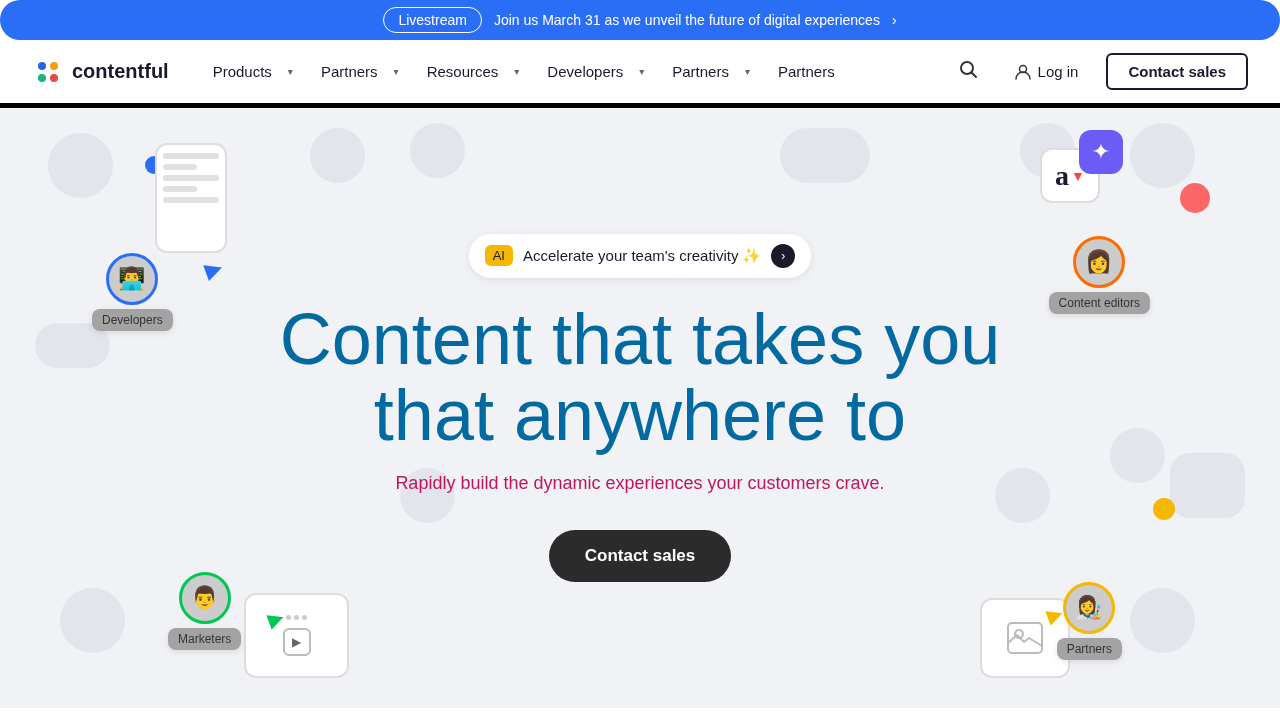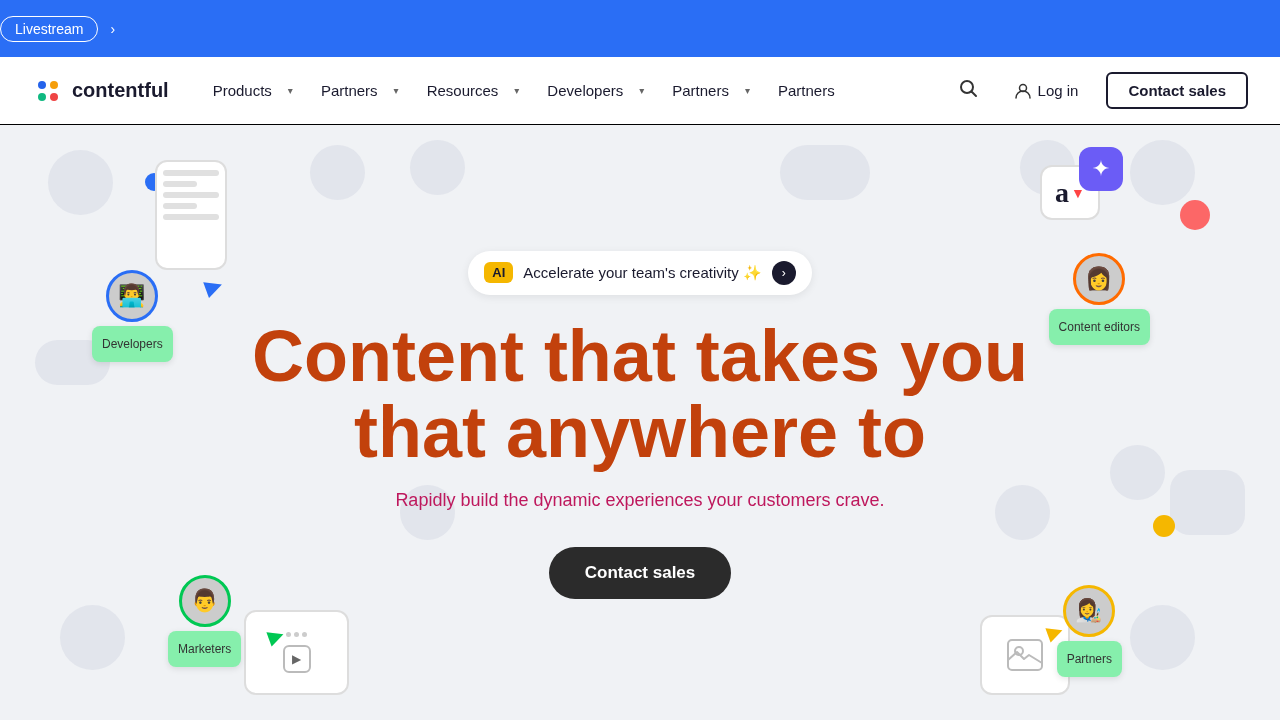--- a/index.html
+++ b/index.html
@@ -1,26 +1,28 @@
 <!DOCTYPE html>
 <html><head>
   <meta charset="utf-8">
   <style>
     * { margin: 0; padding: 0; box-sizing: border-box; }
     body { font-family: -apple-system, BlinkMacSystemFont, 'Segoe UI', sans-serif; width: 1280px; height: 720px; overflow: hidden; background: #fff; }
 
     
     .top-banner {
       background: #2A6EF5;
-      height: 57px;
-      display: flex;
-      align-items: center;
+      height: 40px;
+      display: flex;
+      align-items: center;
+      justify-content: center;
       gap: 12px;
       color: #fff;
       font-size: 14px;
+      border-radius: 20px;
     }
     .livestream-btn {
       border: 1.5px solid #fff;
       border-radius: 20px;
       padding: 4px 14px;
       font-size: 14px;
       color: #fff;
       background: transparent;
       cursor: pointer;
       font-weight: 500;
@@ -28,21 +30,21 @@
     .banner-text { font-size: 14px; }
     .banner-arrow { font-size: 14px; }
 
     
     .navbar {
       height: 68px;
       display: flex;
       align-items: center;
       padding: 0 32px;
       background: #fff;
-      border-bottom: 1px solid #000000;
+      border-bottom: 5px solid #000000;
       position: relative;
       z-index: 10;
     }
     .logo {
       display: flex;
       align-items: center;
       gap: 8px;
       margin-right: 32px;
       text-decoration: none;
     }
@@ -140,21 +142,21 @@
       gap: 10px;
       margin-bottom: 24px;
       box-shadow: 0 2px 8px rgba(0,0,0,0.08);
       cursor: pointer;
       position: relative;
       z-index: 2;
     }
     .ai-badge {
       background: #F5B700;
       color: #1a1a2e;
-      font-weight: 700;
+      font-weight: 400;
       font-size: 13px;
       border-radius: 6px;
       padding: 3px 8px;
     }
     .ai-text {
       font-size: 15px;
       color: #1a1a2e;
       font-weight: 400;
     }
     .ai-arrow {
@@ -164,22 +166,22 @@
       width: 24px;
       height: 24px;
       display: flex;
       align-items: center;
       justify-content: center;
       font-size: 12px;
     }
 
     .hero-title {
       font-size: 72px;
-      font-weight: 700;
-      color: #c2410c;
+      font-weight: 400;
+      color: #0369a1;
       text-align: center;
       line-height: 1.05;
       margin-bottom: 20px;
       position: relative;
       z-index: 2;
       max-width: 900px;
     }
     .hero-sub {
       font-size: 18px;
       color: #be185d;
@@ -204,23 +206,23 @@
     
     .persona-card {
       position: absolute;
       display: flex;
       flex-direction: column;
       align-items: center;
       gap: 4px;
       z-index: 3;
     }
     .persona-label {
-      background: #86efac;
+      background: #a3a3a3;
       border-radius: 8px;
-      padding: 11px 10px;
+      padding: 4px 10px;
       font-size: 12px;
       font-weight: 500;
       box-shadow: 0 2px 6px rgba(0,0,0,0.1);
       color: #333;
     }
     .persona-avatar {
       width: 52px;
       height: 52px;
       border-radius: 50%;
       border: 3px solid #00C853;
@@ -393,20 +395,21 @@
       color: #F5B700;
       z-index: 4;
       transform: rotate(-20deg);
     }
   </style>
 </head>
 <body>
 
 <div class="top-banner">
   <button class="livestream-btn">Livestream</button>
+  <span class="banner-text">Join us March 31 as we unveil the future of digital experiences</span>
   <span class="banner-arrow">›</span>
 </div>
 
 <nav class="navbar">
   <a class="logo" href="#">
     <svg class="logo-icon" viewBox="0 0 32 32" fill="none" xmlns="http://www.w3.org/2000/svg">
       <rect width="32" height="32" rx="6" fill="white"></rect>
       <circle cx="10" cy="10" r="4" fill="#2563EB"></circle>
       <circle cx="22" cy="10" r="4" fill="#F59E0B"></circle>
       <circle cx="10" cy="22" r="4" fill="#10B981"></circle>

